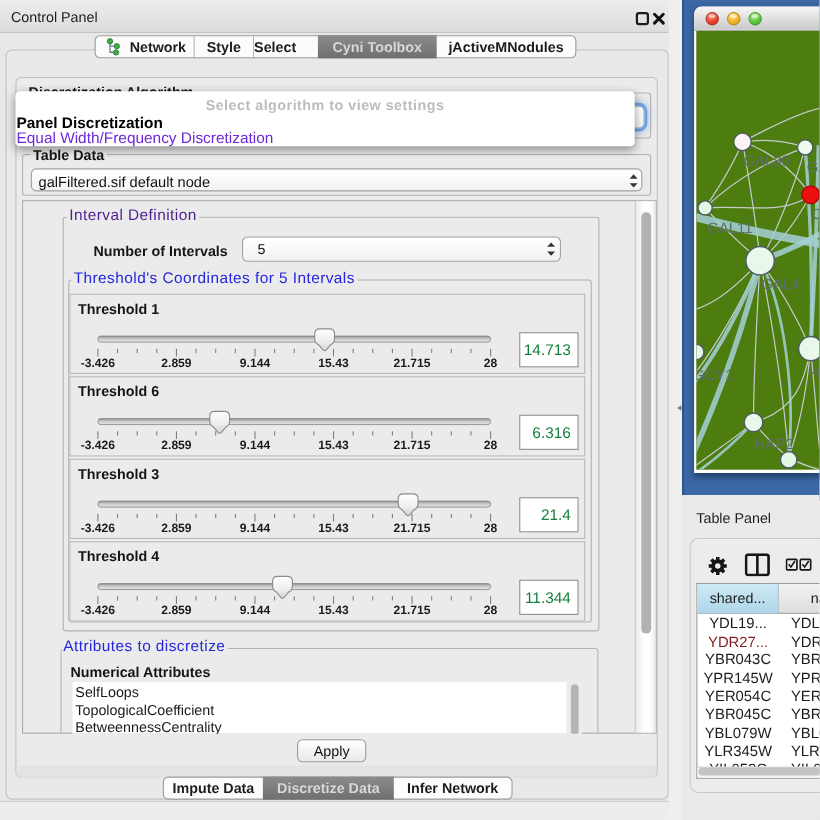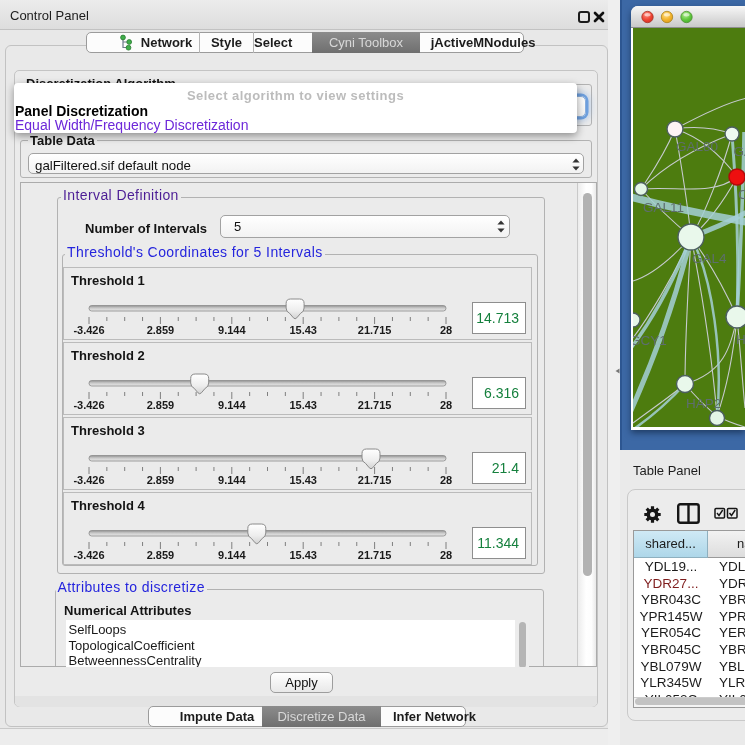--- a/index.html
+++ b/index.html
@@ -1,22 +1,22 @@
 <!DOCTYPE html>
 <html><head><meta charset="utf-8"><style>
 html,body{margin:0;padding:0;width:745px;height:745px;overflow:hidden;background:#e8e8e8;font-family:"Liberation Sans",sans-serif;}
 .abs{position:absolute;}
 .b{font-weight:bold;}
 .combo{position:absolute;background:linear-gradient(#ffffff,#f2f2f2);border:1px solid #a2a2a2;border-radius:5px;box-sizing:border-box;}
 .grp{position:absolute;border:1px solid #b2b2b2;border-radius:3px;box-sizing:border-box;}
 .gtitle{position:absolute;background:#ebebeb;padding:0 2px;font-size:14px;line-height:14px;letter-spacing:0.4px;white-space:nowrap;}
 .tbox{position:absolute;border:1px solid #bbb;box-sizing:border-box;background:#ebebeb;}
 .vfield{position:absolute;background:#fff;border:1px solid #8e8e8e;box-sizing:border-box;font-size:14px;text-align:right;color:#15803d;}
-.seg{position:absolute;z-index:5;top:0;height:21px;line-height:21px;text-align:center;font-size:13px;font-weight:bold;color:#1c1c1c;box-sizing:border-box;margin-left:23px;}
-.segd{background:linear-gradient(#8c8c8c,#6f6f6f);color:#d8d8d8;font-weight:normal;}
+.seg{position:absolute;z-index:5;top:0;height:21px;line-height:21px;text-align:center;font-size:13px;font-weight:bold;color:#1c1c1c;box-sizing:border-box;}
+.segd{background:linear-gradient(#8c8c8c,#6f6f6f);color:#d8d8d8;font-weight:bold;}
 .li{position:absolute;font-size:13px;color:#1a1a1a;white-space:nowrap;}
 </style></head>
 <body>
 
 <div class="abs" style="left:0;top:0;width:620px;height:745px;background:#e8e8e8;"></div>
 
 <div class="abs" style="left:0;top:0;width:620px;height:30px;background:linear-gradient(#ececec,#dddddd);border-bottom:1px solid #c2c2c2;box-sizing:border-box;"></div>
 <div class="abs" style="left:10px;top:8px;font-size:13px;color:#1d1d1d;">Control Panel</div>
 <div class="abs" style="left:578px;top:11px;width:12px;height:12px;border:2px solid #1b1b1b;border-radius:3px;box-sizing:border-box;"></div>
 <svg class="abs" style="left:592px;top:10px;" width="14" height="14">
@@ -95,21 +95,21 @@
     <text x="96.4" y="39.5" font-size="11" font-weight="bold" fill="#1a1a1a" text-anchor="middle" font-family="Liberation Sans">2.859</text>
     <text x="167.8" y="39.5" font-size="11" font-weight="bold" fill="#1a1a1a" text-anchor="middle" font-family="Liberation Sans">9.144</text>
     <text x="239.2" y="39.5" font-size="11" font-weight="bold" fill="#1a1a1a" text-anchor="middle" font-family="Liberation Sans">15.43</text>
     <text x="310.6" y="39.5" font-size="11" font-weight="bold" fill="#1a1a1a" text-anchor="middle" font-family="Liberation Sans">21.715</text>
     <text x="382.0" y="39.5" font-size="11" font-weight="bold" fill="#1a1a1a" text-anchor="middle" font-family="Liberation Sans">28</text>
     <path transform="translate(221.6,4)" d="M0.5,5.5 Q0.5,1 5,1 L14,1 Q18.5,1 18.5,5.5 L18.5,10 Q18.5,13.8 15,15.3 L11.2,19.8 Q9.5,21.8 7.8,19.8 L4,15.3 Q0.5,13.8 0.5,10 Z" fill="url(#thm)" stroke="#8a8a8a" stroke-width="1"></path>
   </svg>
   <div class="vfield" style="left:408px;top:34px;width:54px;height:32px;line-height:30px;padding-right:6px;">14.713</div>
 </div>
 <div class="tbox" style="left:63px;top:342px;width:469px;height:73px;">
-  <div class="abs b" style="left:7px;top:5px;font-size:13px;color:#141414;">Threshold 2</div>
+  <div class="abs b" style="left:7px;top:5px;font-size:13px;color:#141414;">Threshold 6</div>
   <svg style="position:absolute;left:0;top:26px;" width="469" height="46">
     <rect x="25" y="11.5" width="357" height="5.5" rx="2.7" fill="url(#trk)" stroke="#8c8c8c" stroke-width="0.8"></rect>
     <path d="M25.00,23 V30 M42.85,23 V27 M60.70,23 V27 M78.55,23 V27 M96.40,23 V30 M114.25,23 V27 M132.10,23 V27 M149.95,23 V27 M167.80,23 V30 M185.65,23 V27 M203.50,23 V27 M221.35,23 V27 M239.20,23 V30 M257.05,23 V27 M274.90,23 V27 M292.75,23 V27 M310.60,23 V30 M328.45,23 V27 M346.30,23 V27 M364.15,23 V27 M382.00,23 V30" stroke="#7f7f7f" stroke-width="1"></path>
     <text x="25.0" y="39.5" font-size="11" font-weight="bold" fill="#1a1a1a" text-anchor="middle" font-family="Liberation Sans">-3.426</text>
     <text x="96.4" y="39.5" font-size="11" font-weight="bold" fill="#1a1a1a" text-anchor="middle" font-family="Liberation Sans">2.859</text>
     <text x="167.8" y="39.5" font-size="11" font-weight="bold" fill="#1a1a1a" text-anchor="middle" font-family="Liberation Sans">9.144</text>
     <text x="239.2" y="39.5" font-size="11" font-weight="bold" fill="#1a1a1a" text-anchor="middle" font-family="Liberation Sans">15.43</text>
     <text x="310.6" y="39.5" font-size="11" font-weight="bold" fill="#1a1a1a" text-anchor="middle" font-family="Liberation Sans">21.715</text>
     <text x="382.0" y="39.5" font-size="11" font-weight="bold" fill="#1a1a1a" text-anchor="middle" font-family="Liberation Sans">28</text>
     <path transform="translate(126.2,4)" d="M0.5,5.5 Q0.5,1 5,1 L14,1 Q18.5,1 18.5,5.5 L18.5,10 Q18.5,13.8 15,15.3 L11.2,19.8 Q9.5,21.8 7.8,19.8 L4,15.3 Q0.5,13.8 0.5,10 Z" fill="url(#thm)" stroke="#8a8a8a" stroke-width="1"></path>

